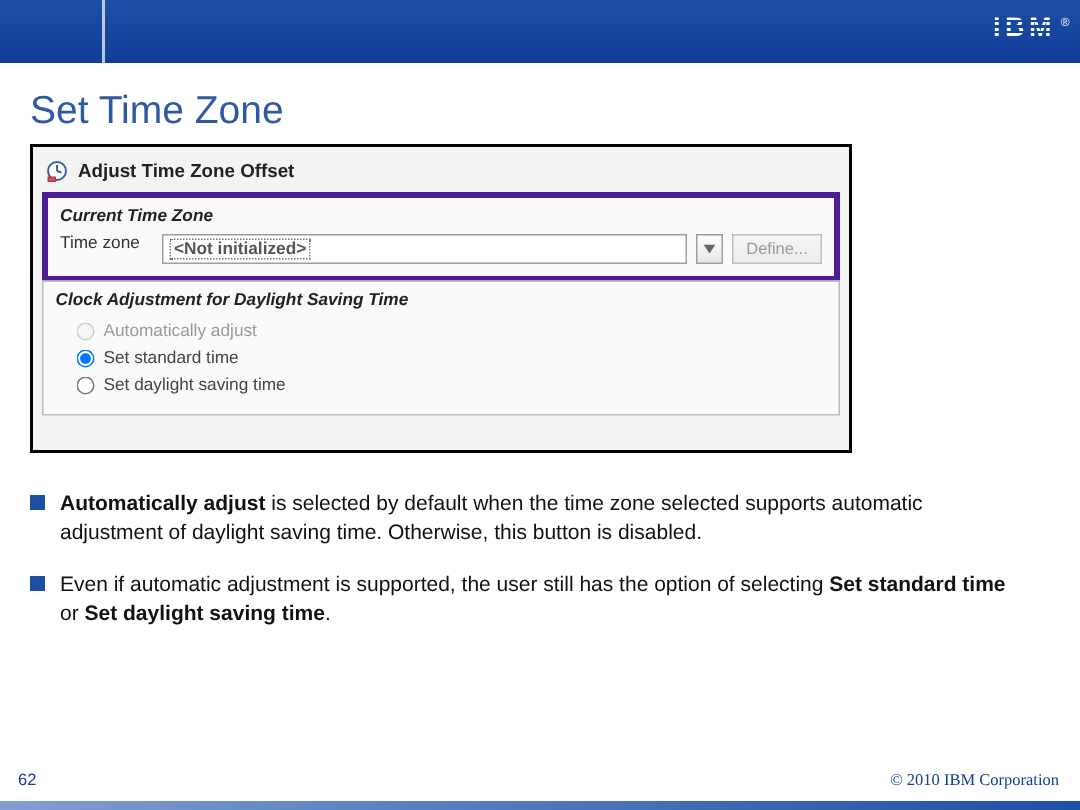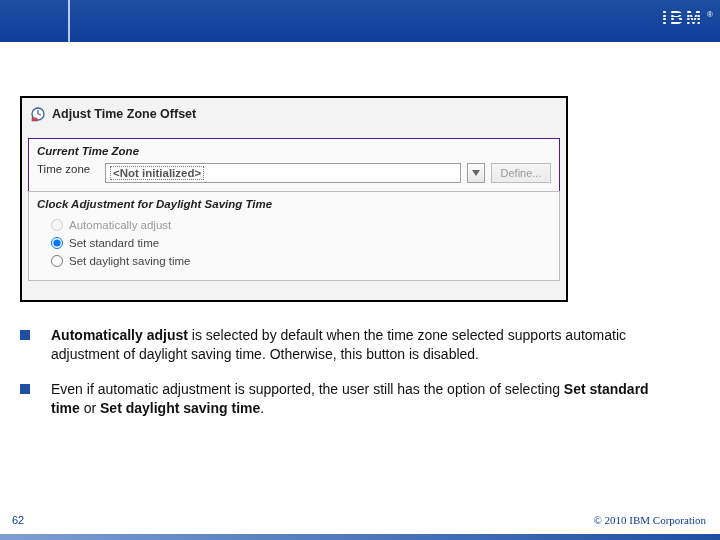--- a/index.html
+++ b/index.html
@@ -18,21 +18,21 @@
 
   
   .slide-title { position: absolute; left: 20px; top: 58px; font-size: 26px; color: #2f5aa2; font-weight: 400; }
 
   
   .shot { position: absolute; left: 20px; top: 96px; width: 548px; height: 206px; border: 2px solid #000; background: #f3f3f3; padding: 6px; }
   .winbar { display: flex; align-items: center; gap: 6px; padding: 2px 2px 4px 2px; }
   .winbar .ico { width: 16px; height: 16px; flex: 0 0 16px; }
   .winbar .title { font-weight: 700; font-size: 12.5px; color: #222; }
 
-  .panel { border: 1px solid #4c1d95; background: #fafafa; padding: 6px 8px 8px 8px; margin-top: 12px; }
+  .panel { border: 4px solid #4c1d95; background: #fafafa; padding: 6px 8px 8px 8px; margin-top: 2px; }
   .sect { font-style: italic; font-weight: 700; font-size: 11.5px; color: #222; margin-bottom: 6px; }
 
   .tzrow { display: flex; align-items: flex-start; gap: 6px; font-size: 11.5px; color: #333; }
   .tzrow label { flex: 0 0 62px; }
   .tzselect { flex: 1 1 auto; height: 20px; border: 1px solid #9e9e9e; background: #fff; display: flex; align-items: center; padding: 0 4px; color: #555; font-size: 11.5px; overflow: hidden; }
   .tzselect .dotted { border: 1px dotted #777; padding: 0 2px; font-weight: bold; }
   .tzdrop { width: 18px; height: 20px; border: 1px solid #9e9e9e; background: linear-gradient(#fefefe,#e7e7e7); display:flex; align-items:center; justify-content:center; color:#555; font-size:10px;}
   .definebtn { width: 60px; height: 20px; border: 1px solid #bcbcbc; background: linear-gradient(#f5f5f5,#ececec); color:#9a9a9a; font-size: 11px; }
 
   .panel2 { border: 1px solid #bdbdbd; background: #fafafa; padding: 6px 8px 10px 8px; margin-top: -1px; }
@@ -41,40 +41,41 @@
   .radios .r { display: flex; align-items: center; gap: 6px; font-size: 11.5px; color: #444; line-height: 18px; height: 18px;}
   .radios input[type=radio] { width: 12px; height: 12px; }
   .radios .disabled { color: #9a9a9a; }
 
   .btnrow { margin-top: 6px; display: flex; gap: 4px; }
   .btn { height: 20px; border: 1px solid #9e9e9e; background: linear-gradient(#fefefe,#e7e7e7); font-size: 11px; color:#333; padding: 0 8px; display:flex; align-items:center; }
   .btn.small { padding: 0 6px; }
 
   
   .body { position: absolute; left: 20px; top: 326px; width: 660px; }
-  .bul { display: flex; gap: 21px; margin-bottom: 16px; font-size: 14px; line-height: 1.35; color: #111; }
+  .bul { display: flex; gap: 10px; margin-bottom: 16px; font-size: 14px; line-height: 1.35; color: #111; }
   .bul .sq { width: 10px; height: 10px; background: #1d4fa4; flex: 0 0 10px; margin-top: 4px; }
 
   
   .pagenum { position: absolute; left: 12px; bottom: 14px; font-size: 11px; color: #0f3e97; }
   .copyright { position: absolute; right: 14px; bottom: 14px; font-size: 11px; color: #0f3e97; font-family: Liberation Serif, serif; }
   .bottomstripe { position: absolute; left: 0; bottom: 0; width: 720px; height: 6px;
     background: linear-gradient(to right, #809ed2 0%, #1d4fa4 100%); }
 </style>
 </head>
 <body>
 
 <div class="slide">
 
   <div class="topband">
     <div class="notch"></div>
     <div class="ibm-logo">IBM</div>
     <div class="ibm-reg">®</div>
   </div>
 
+  <div class="slide-title">Set Time Zone</div>
 
   <div class="shot">
     <div class="winbar">
       <svg class="ico" viewBox="0 0 16 16">
         <circle cx="8" cy="8" r="6" fill="#fff" stroke="#3a5fa0" stroke-width="1.3"></circle>
         <line x1="8" y1="8" x2="8" y2="4" stroke="#3a5fa0" stroke-width="1.3"></line>
         <line x1="8" y1="8" x2="11" y2="9" stroke="#3a5fa0" stroke-width="1.3"></line>
         <rect x="2" y="12" width="5" height="3" fill="#d46" stroke="#a33" stroke-width=".6"></rect>
       </svg>
       <div class="title">Adjust Time Zone Offset</div>

